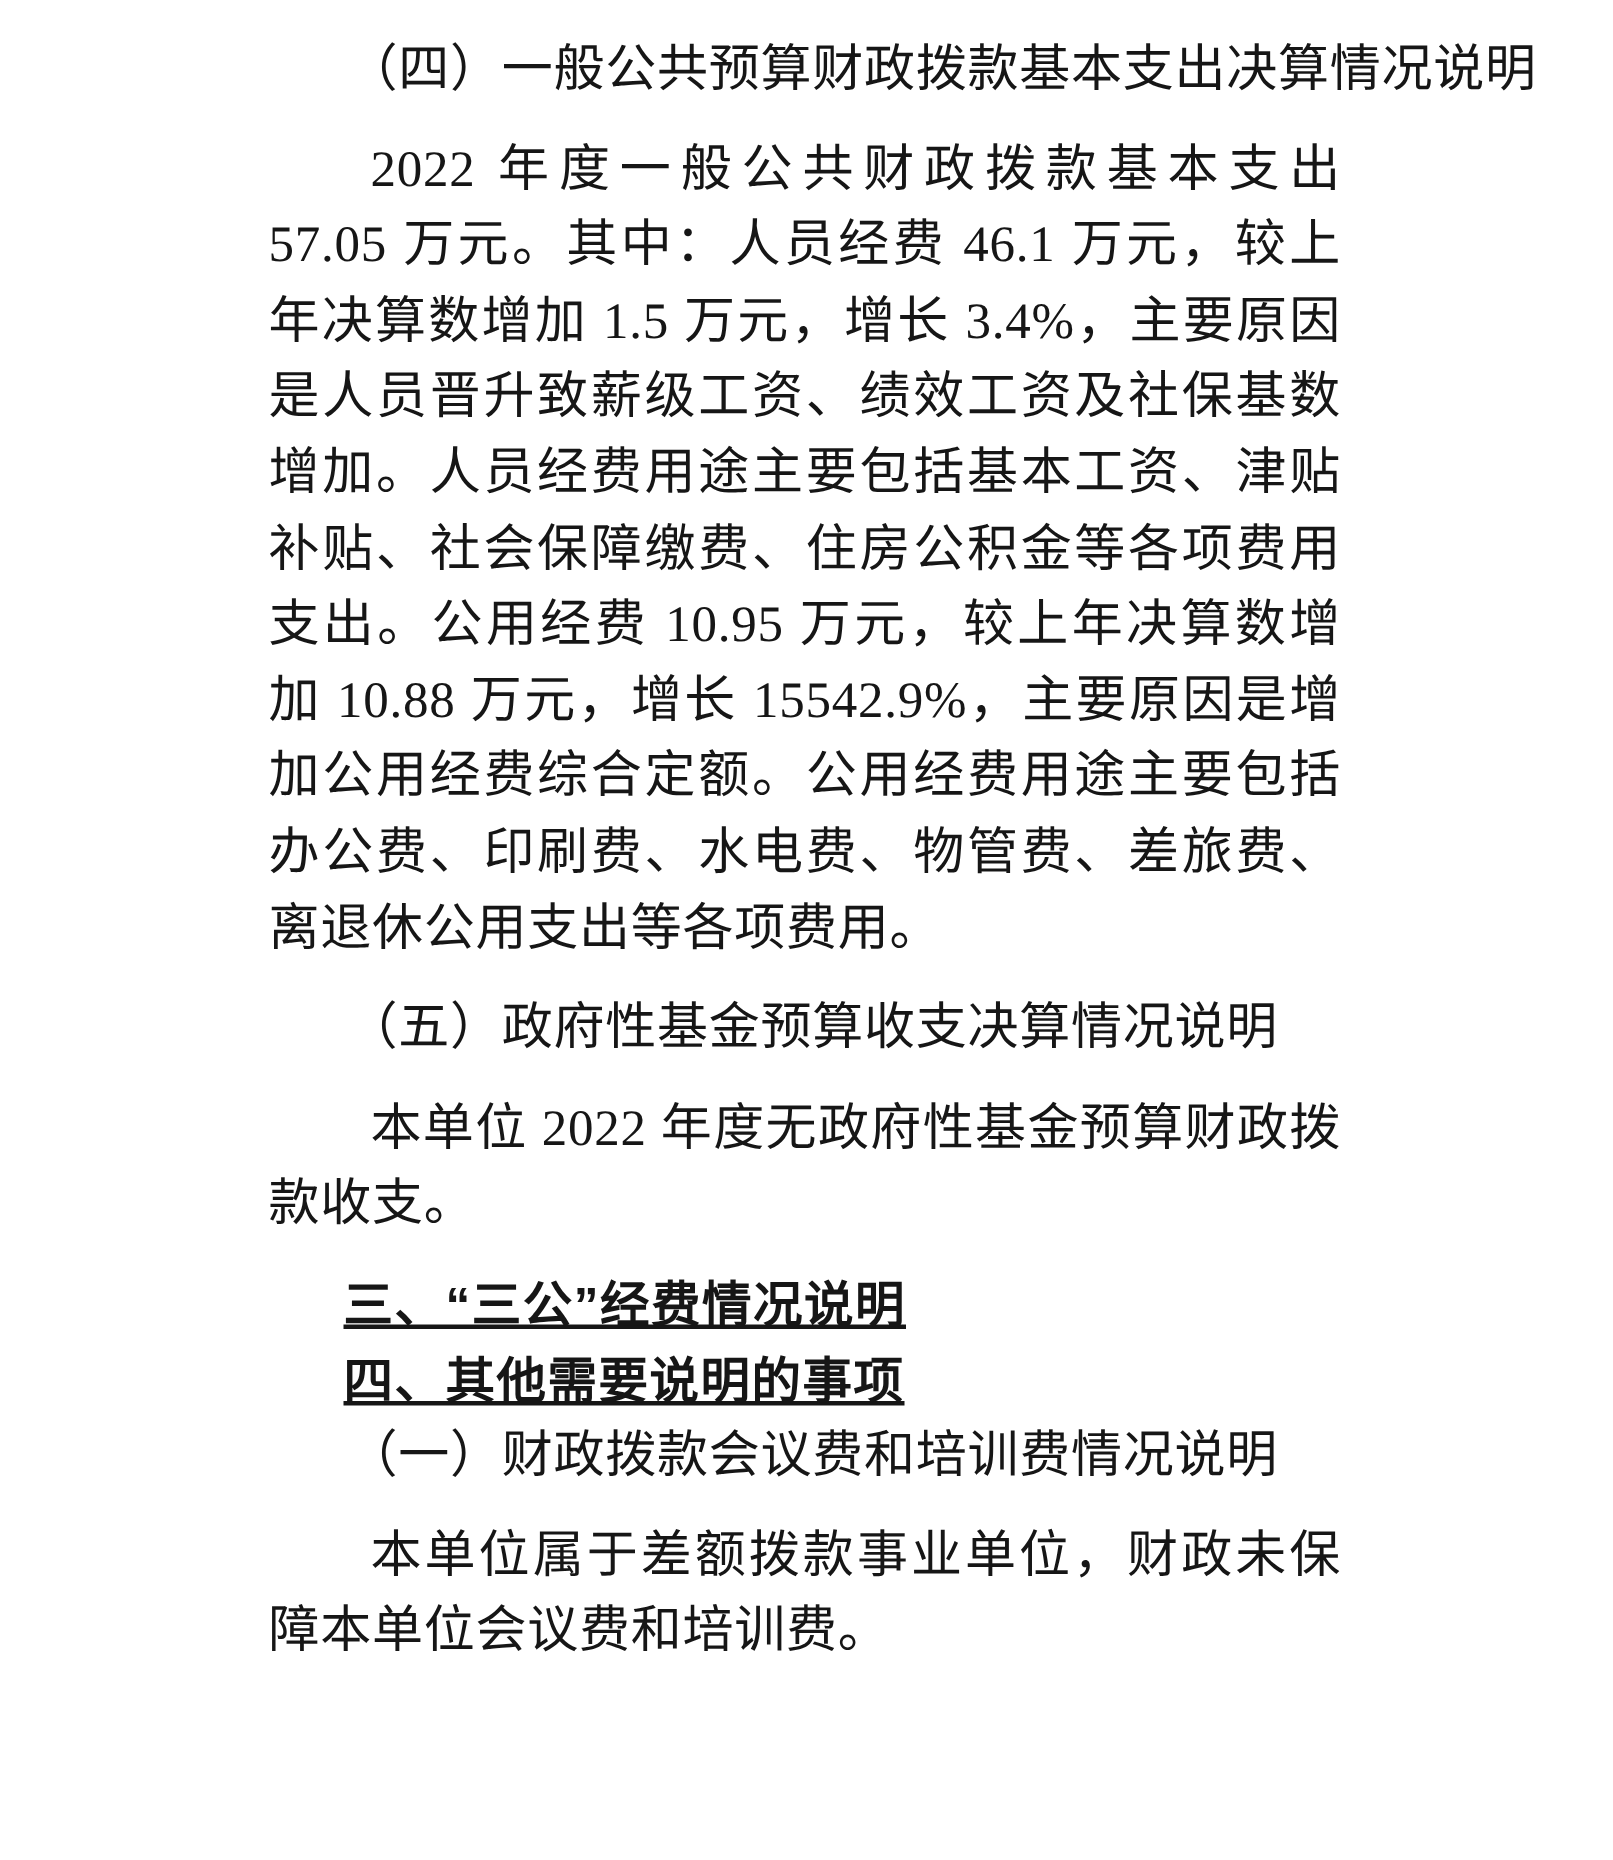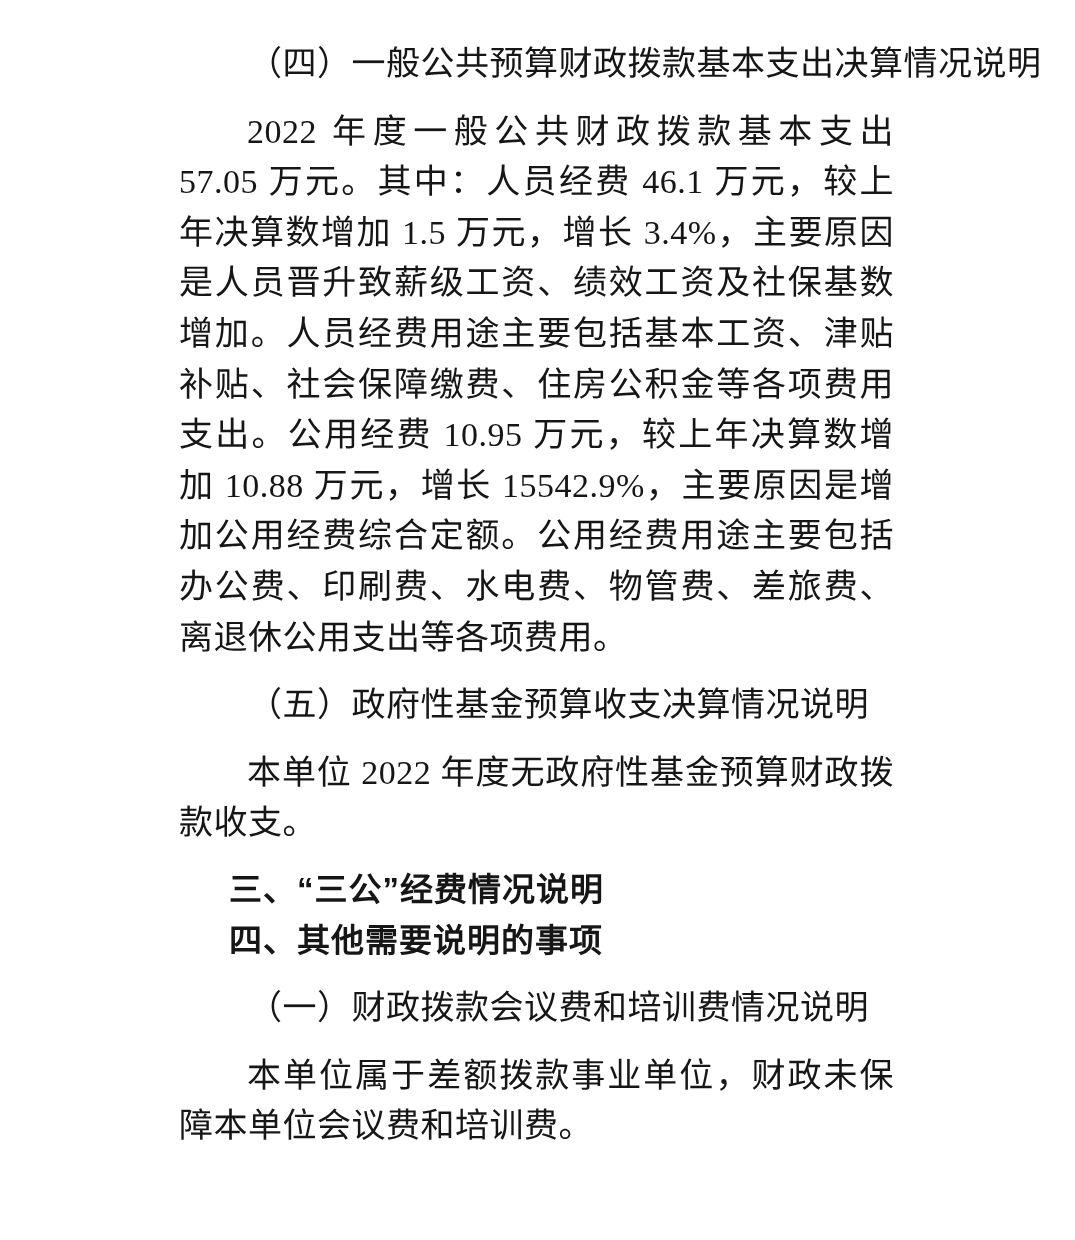--- a/index.html
+++ b/index.html
@@ -25,34 +25,35 @@
   
   .para {
     margin: 16px;
     text-indent: 2em;
     text-align: justify;
     text-justify: inter-character;
     letter-spacing: 0.5px;
   }
   
   .sub {
-    margin: 17px;
+    margin: 0;
     text-indent: 2em;
     letter-spacing: 0.5px;
     white-space: nowrap;
   }
   
   .hei {
     margin: 0;
     text-indent: 2em;
     font-family: "Liberation Sans", "DejaVu Sans", sans-serif;
     font-weight: bold;
     font-size: 33px;
     letter-spacing: 1px;
     white-space: nowrap;
+    text-decoration: underline;
   }
 </style>
 </head>
 <body>
 
 <div class="page">
   <div class="doc">
 
     <p class="sub">（四）一般公共预算财政拨款基本支出决算情况说明</p>
 

